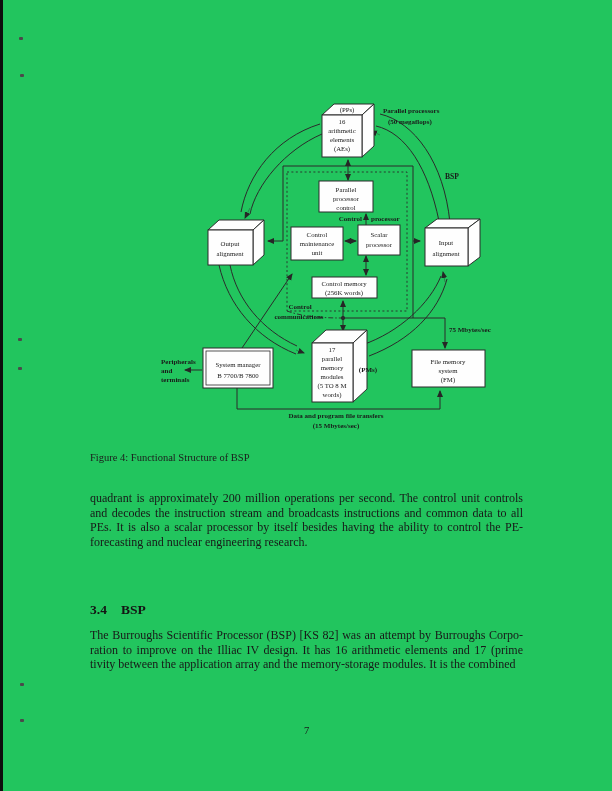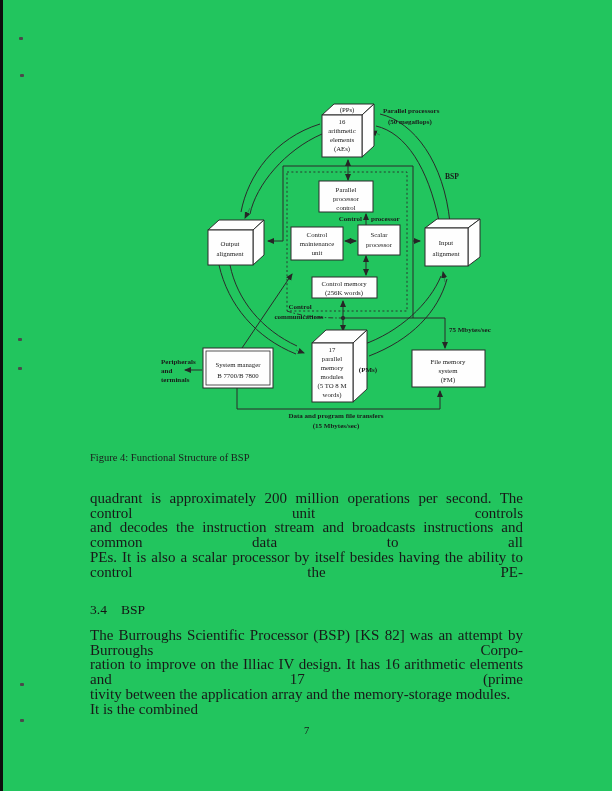--- a/index.html
+++ b/index.html
@@ -6,25 +6,25 @@
   .page{
     position:relative;width:612px;height:791px;margin:0 auto;
     background:#22c55e;overflow:hidden;
     font-family:"Liberation Serif",serif;color:#1b1b1b;
   }
   .scan-edge{position:absolute;left:0;top:0;width:3px;height:791px;background:#0d0d0d;}
   .margin-mark{position:absolute;width:4px;height:3px;background:#4a4a4a;border-radius:1px;}
   .fig-svg{position:absolute;left:0;top:0;}
   .caption{position:absolute;left:90px;top:452px;width:433px;
     font-size:10.5px;color:#1c1c1c;}
-  .para{position:absolute;left:90px;width:433px;font-size:15px;line-height:14.7px;color:#181818;}
+  .para{position:absolute;left:90px;width:433px;font-size:12px;line-height:14.7px;color:#181818;}
   .para .ln{text-align:justify;text-align-last:justify;white-space:normal;}
   .para .ln.last{text-align:left;text-align-last:left;}
   #para1{top:491px;} #para2{top:628px;}
-  .heading{position:absolute;left:90px;top:602px;font-size:13.5px;font-weight:normal;color:#141414;}
+  .heading{position:absolute;left:90px;top:602px;font-size:13.5px;font-weight:bold;color:#141414;}
   .heading .num{margin-right:14px;}
   .pageno{position:absolute;left:90px;top:725px;width:433px;text-align:center;font-size:10.5px;}
   
   text{font-family:"Liberation Serif",serif;fill:#1a1a1a;}
   .boxtxt{font-size:6.8px;font-weight:400;}
   .lbl{font-size:7px;font-weight:700;}
   .lbl-big{font-size:7.6px;font-weight:700;}
 </style>
 </head>
 <body>
@@ -186,20 +186,21 @@
       <text class="lbl" x="336" y="428" text-anchor="middle">(15 Mbytes/sec)</text>
     </g>
   </svg>
 
   <div class="caption">Figure 4: Functional Structure of BSP</div>
 
   <div class="para" id="para1">
     <div class="ln">quadrant is approximately 200 million operations per second.  The control unit controls</div>
     <div class="ln">and decodes the instruction stream and broadcasts instructions and common data to all</div>
     <div class="ln">PEs.  It is also a scalar processor by itself besides having the ability to control the PE-</div>
+    <div class="ln last">forecasting and nuclear engineering research.</div>
   </div>
 
   <div class="heading">
     <span class="num">3.4</span><span>BSP</span>
   </div>
 
   <div class="para" id="para2">
     <div class="ln">The Burroughs Scientific Processor (BSP) [KS 82] was an attempt by Burroughs Corpo-</div>
     <div class="ln">ration to improve on the Illiac IV design.  It has 16 arithmetic elements and 17 (prime</div>
     <div class="ln last">tivity between the application array and the memory-storage modules.  It is the combined</div>

